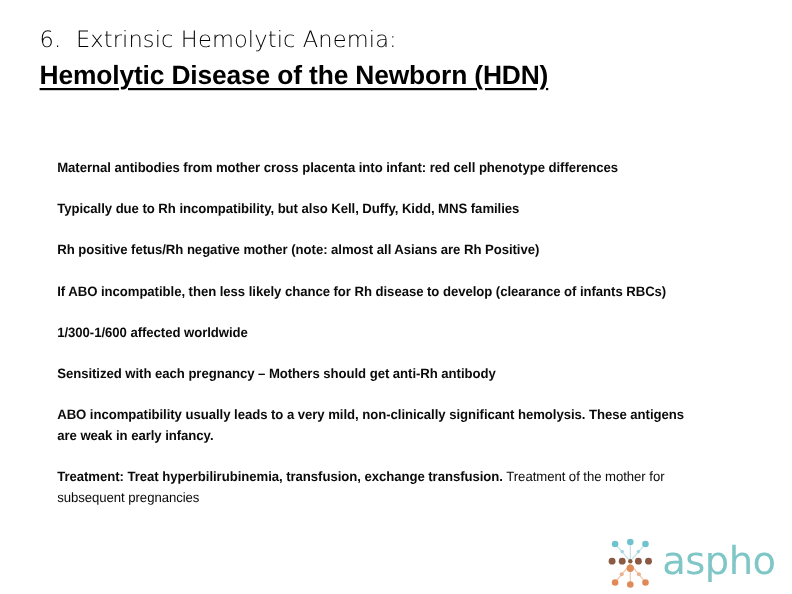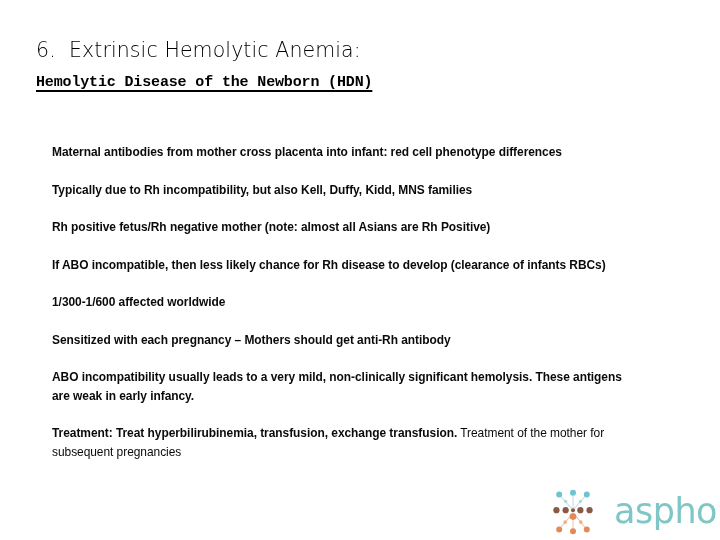--- a/index.html
+++ b/index.html
@@ -15,36 +15,36 @@
     width: 720px;
     height: 540px;
     background: #ffffff;
     overflow: hidden;
   }
 
   
   .title-block {
     position: absolute;
     left: 36px;
-    top: 35px;
+    top: 21px;
     width: 640px;
   }
   .title-line {
     font-family: "DejaVu Sans", sans-serif;
     font-weight: 300;
     font-size: 20.5px;
     line-height: 31px;
     color: #000000;
     letter-spacing: 0.1px;
     white-space: pre;
   }
   .title-line.emphasis {
-    font-family: Liberation Mono, monospace;
+    font-family: Liberation Sans, sans-serif;
     font-weight: 700;
-    font-size: 15px;
+    font-size: 24px;
     line-height: 33px;
     letter-spacing: -0.15px;
     text-decoration: underline;
     text-underline-offset: 4px;
     text-decoration-thickness: 2px;
     display: inline-block;
   }
 
   
   .body-block {
@@ -84,21 +84,21 @@
     width: 46px;
     height: 46px;
     flex: none;
   }
   .logo-word {
     font-family: "DejaVu Sans", sans-serif;
     font-weight: 400;
     font-size: 35px;
     line-height: 35px;
     letter-spacing: -0.5px;
-    margin-left: 18px;
+    margin-left: 6px;
     margin-top: -2px;
   }
 </style>
 </head>
 <body>
 
 <div id="slide">
 
   <div class="title-block">
     <div class="title-line">6.  Extrinsic Hemolytic Anemia:</div>

